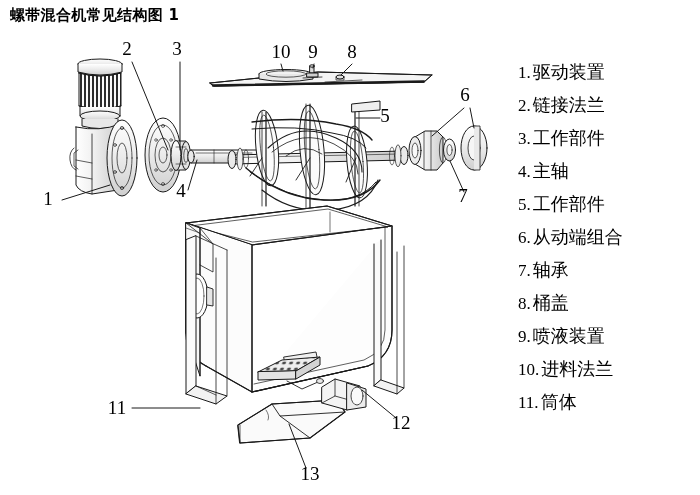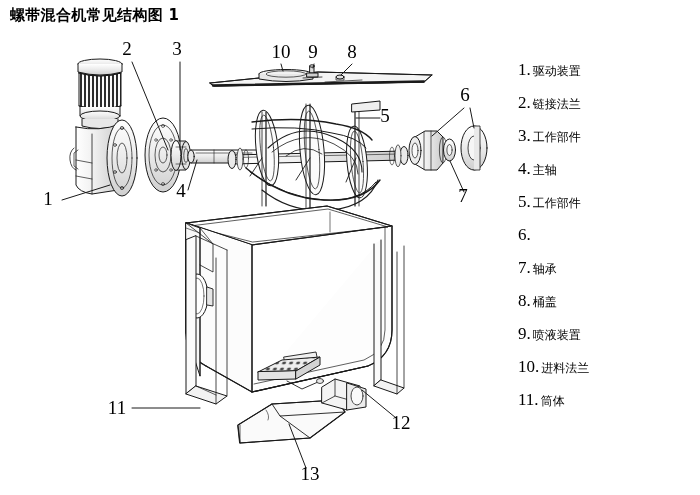--- a/index.html
+++ b/index.html
@@ -45,21 +45,21 @@
     height: 33px;
     font-size: 17px;
     white-space: nowrap;
   }
   .legend-num {
     font-family: "Liberation Serif", "DejaVu Serif", serif;
     margin-right: 2px;
   }
   .legend-label {
     font-family: "DejaVu Sans", "Liberation Sans", sans-serif;
-    font-size: 12px;
+    font-size: 18px;
     text-align: right;
   }
   #diagram {
     position: absolute;
     left: 0;
     top: 0;
   }
   .callout {
     font-family: "Liberation Serif", "DejaVu Serif", serif;
     font-size: 19px;
@@ -371,20 +371,21 @@
     <div class="legend-row">
       <span class="legend-num">4.</span>
       <span class="legend-label">主轴</span>
     </div>
     <div class="legend-row">
       <span class="legend-num">5.</span>
       <span class="legend-label">工作部件</span>
     </div>
     <div class="legend-row">
       <span class="legend-num">6.</span>
+      <span class="legend-label">从动端组合</span>
     </div>
     <div class="legend-row">
       <span class="legend-num">7.</span>
       <span class="legend-label">轴承</span>
     </div>
     <div class="legend-row">
       <span class="legend-num">8.</span>
       <span class="legend-label">桶盖</span>
     </div>
     <div class="legend-row">

